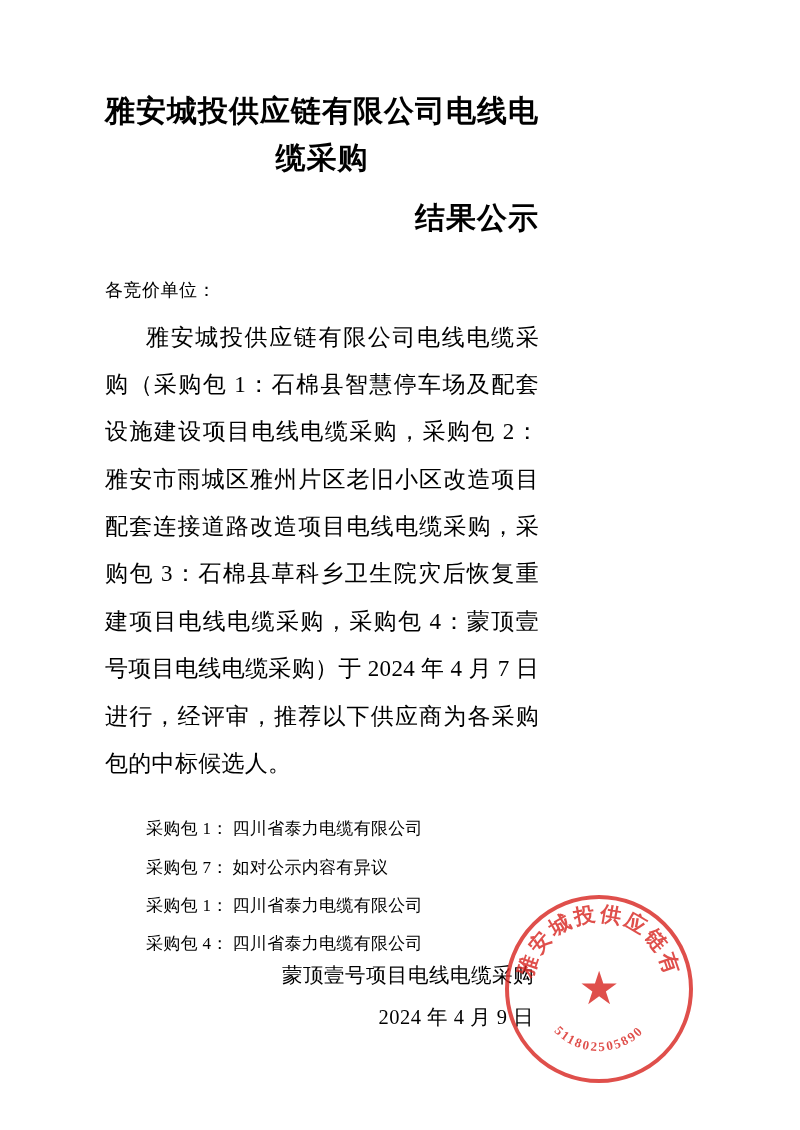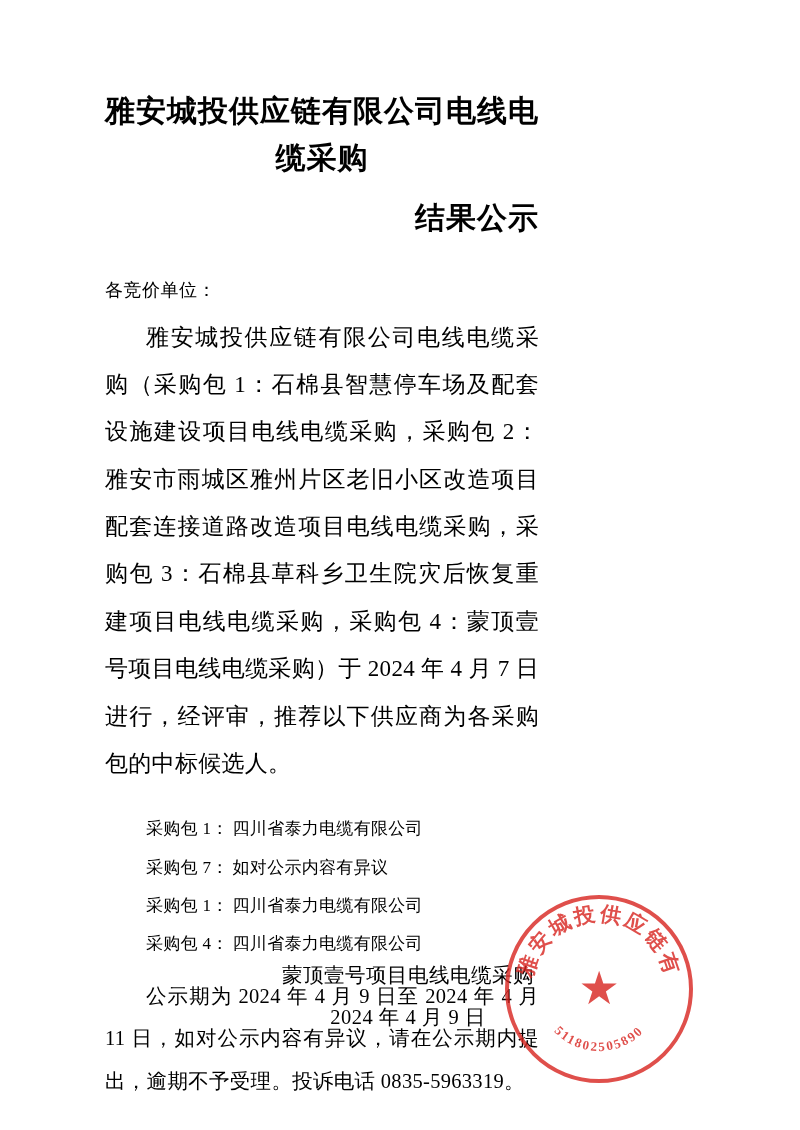--- a/index.html
+++ b/index.html
@@ -79,21 +79,21 @@
     position: absolute;
     right: 110px;
     bottom: 92px;
     text-align: left;
     font-size: 20.5px;
     line-height: 2.05;
     letter-spacing: 0.5px;
     z-index: 1;
   }
   .sig-date {
-    text-align: center;
+    text-align: right;
   }
   
   .seal {
     position: absolute;
     left: 505px;
     top: 895px;
     width: 180px;
     height: 180px;
     border-radius: 50%;
     border: 4px solid #d8241f;
@@ -158,21 +158,20 @@
       <span class="pkg-label">采购包 7：</span><span class="pkg-supplier">如对公示内容有异议</span>
     </div>
     <div class="package-item">
       <span class="pkg-label">采购包 1：</span><span class="pkg-supplier">四川省泰力电缆有限公司</span>
     </div>
     <div class="package-item">
       <span class="pkg-label">采购包 4：</span><span class="pkg-supplier">四川省泰力电缆有限公司</span>
     </div>
   </div>
 
-  <p class="notice-para">公示期为 2024 年 4 月 9 日至 2024 年 4 月 11 日，如对公示内容有异议，请在公示期内提出，逾期不予受理。投诉电话 0835-5963319。</p>
 
   <div class="signature-block">
     <div class="sig-org">蒙顶壹号项目电线电缆采购</div>
     <div class="sig-date">2024 年 4 月 9 日</div>
   </div>
 
   <div class="seal">
     <div class="seal-inner">
       <svg class="seal-arc" viewBox="0 0 180 180">
         <defs>

